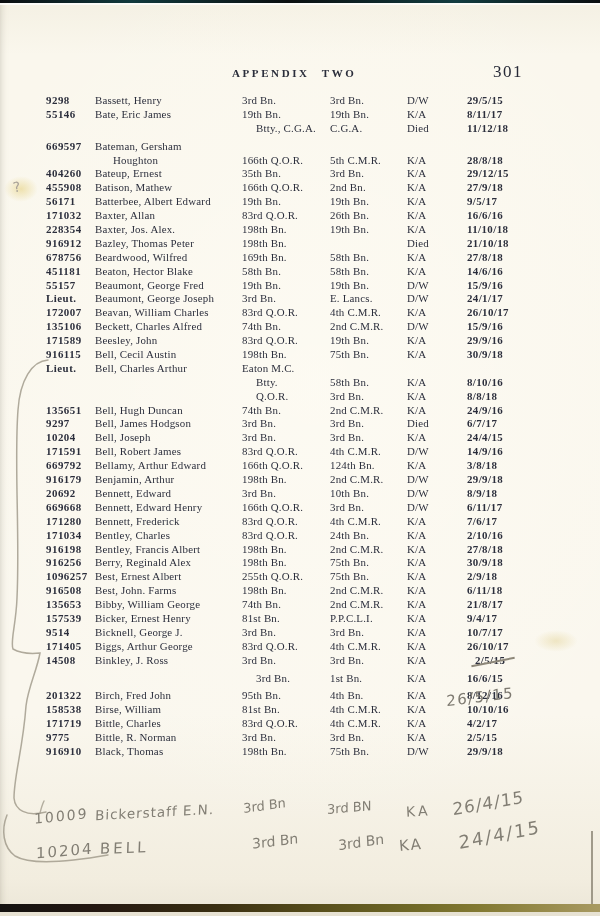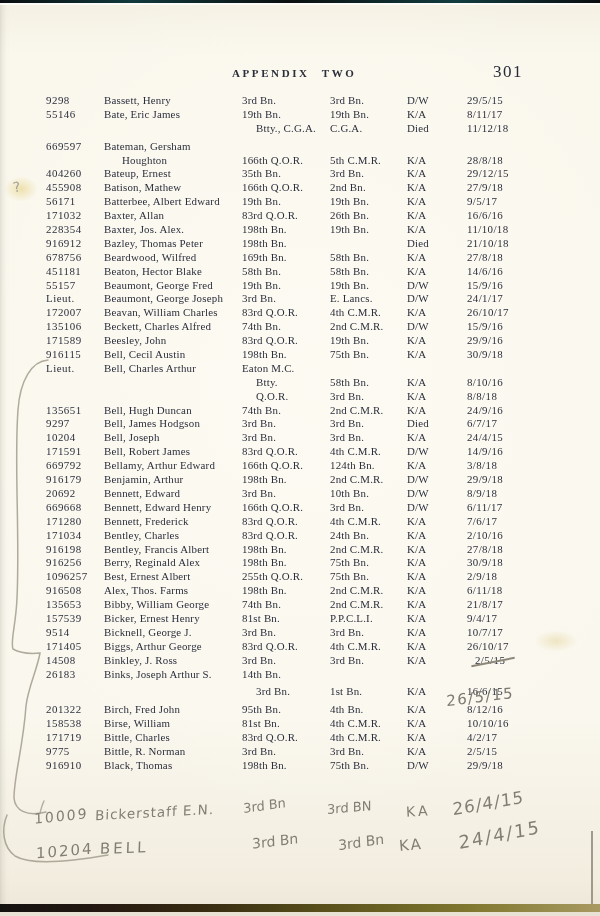--- a/index.html
+++ b/index.html
@@ -31,28 +31,28 @@
   
   .hdr-title{position:absolute;left:232px;top:67px;font-size:11px;font-weight:600;
     letter-spacing:2.6px;word-spacing:7px;color:#2b2e3b;white-space:nowrap;}
   .hdr-pageno{position:absolute;left:493px;top:62px;font-size:17px;letter-spacing:1.5px;color:#272a37;}
   
   .roll{position:absolute;left:45px;top:94px;width:520px;}
   .row{position:relative;height:13.9px;}
   .row.gap{margin-top:4px;}
   .c{position:absolute;top:0;font-size:10.9px;line-height:13.4px;color:#2b2e3c;
      letter-spacing:.2px;white-space:nowrap;}
-  .c.num{left:1px;letter-spacing:.5px;}
-  .c.name{left:50px;margin-left:9px;}
+  .c.num{left:1px;letter-spacing:.5px;font-weight:bold;}
+  .c.name{left:50px;}
   .c.name.ind{left:68px;}
   .c.u1{left:197px;}
   .c.u1.cont{left:211px;}
   .c.u2{left:285px;}
   .c.fate{left:362px;}
-  .c.date{left:422px;letter-spacing:.4px;}
+  .c.date{left:422px;letter-spacing:.4px;font-weight:bold;}
   .c.date.struck{left:430px;}
   .c.date.struck::after{content:"";position:absolute;left:-4px;top:7px;width:44px;height:1.6px;
     background:#8d8779;transform:rotate(-11deg);}
   
   .pencil{position:absolute;left:0;top:0;pointer-events:none;}
   .qmark{position:absolute;left:13px;top:179px;font-family:"DejaVu Sans",sans-serif;
     font-size:14px;color:#aaa399;transform:rotate(-10deg);}
   .correction{position:absolute;left:446px;top:688px;font-family:"DejaVu Sans",sans-serif;
     font-size:15px;color:#7d7970;letter-spacing:1.5px;transform:rotate(-7deg) skewX(-5deg);white-space:nowrap;}
   
@@ -345,21 +345,21 @@
       <div class="row">
         <span class="c num">1096257</span>
         <span class="c name">Best, Ernest Albert</span>
         <span class="c u1">255th Q.O.R.</span>
         <span class="c u2">75th Bn.</span>
         <span class="c fate">K/A</span>
         <span class="c date">2/9/18</span>
       </div>
       <div class="row">
         <span class="c num">916508</span>
-        <span class="c name">Alex, Thos. Farms</span>
+        <span class="c name">Best, John. Farms</span>
         <span class="c u1">198th Bn.</span>
         <span class="c u2">2nd C.M.R.</span>
         <span class="c fate">K/A</span>
         <span class="c date">6/11/18</span>
       </div>
       <div class="row">
         <span class="c num">135653</span>
         <span class="c name">Bibby, William George</span>
         <span class="c u1">74th Bn.</span>
         <span class="c u2">2nd C.M.R.</span>
@@ -390,25 +390,20 @@
         <span class="c fate">K/A</span>
         <span class="c date">26/10/17</span>
       </div>
       <div class="row">
         <span class="c num">14508</span>
         <span class="c name">Binkley, J. Ross</span>
         <span class="c u1">3rd Bn.</span>
         <span class="c u2">3rd Bn.</span>
         <span class="c fate">K/A</span>
         <span class="c date struck">2/5/15</span>
-      </div>
-      <div class="row">
-        <span class="c num">26183</span>
-        <span class="c name">Binks, Joseph Arthur S.</span>
-        <span class="c u1">14th Bn.</span>
       </div>
       <div class="row gap">
         <span class="c u1 cont">3rd Bn.</span>
         <span class="c u2">1st Bn.</span>
         <span class="c fate">K/A</span>
         <span class="c date">16/6/15</span>
       </div>
       <div class="row gap">
         <span class="c num">201322</span>
         <span class="c name">Birch, Fred John</span>

